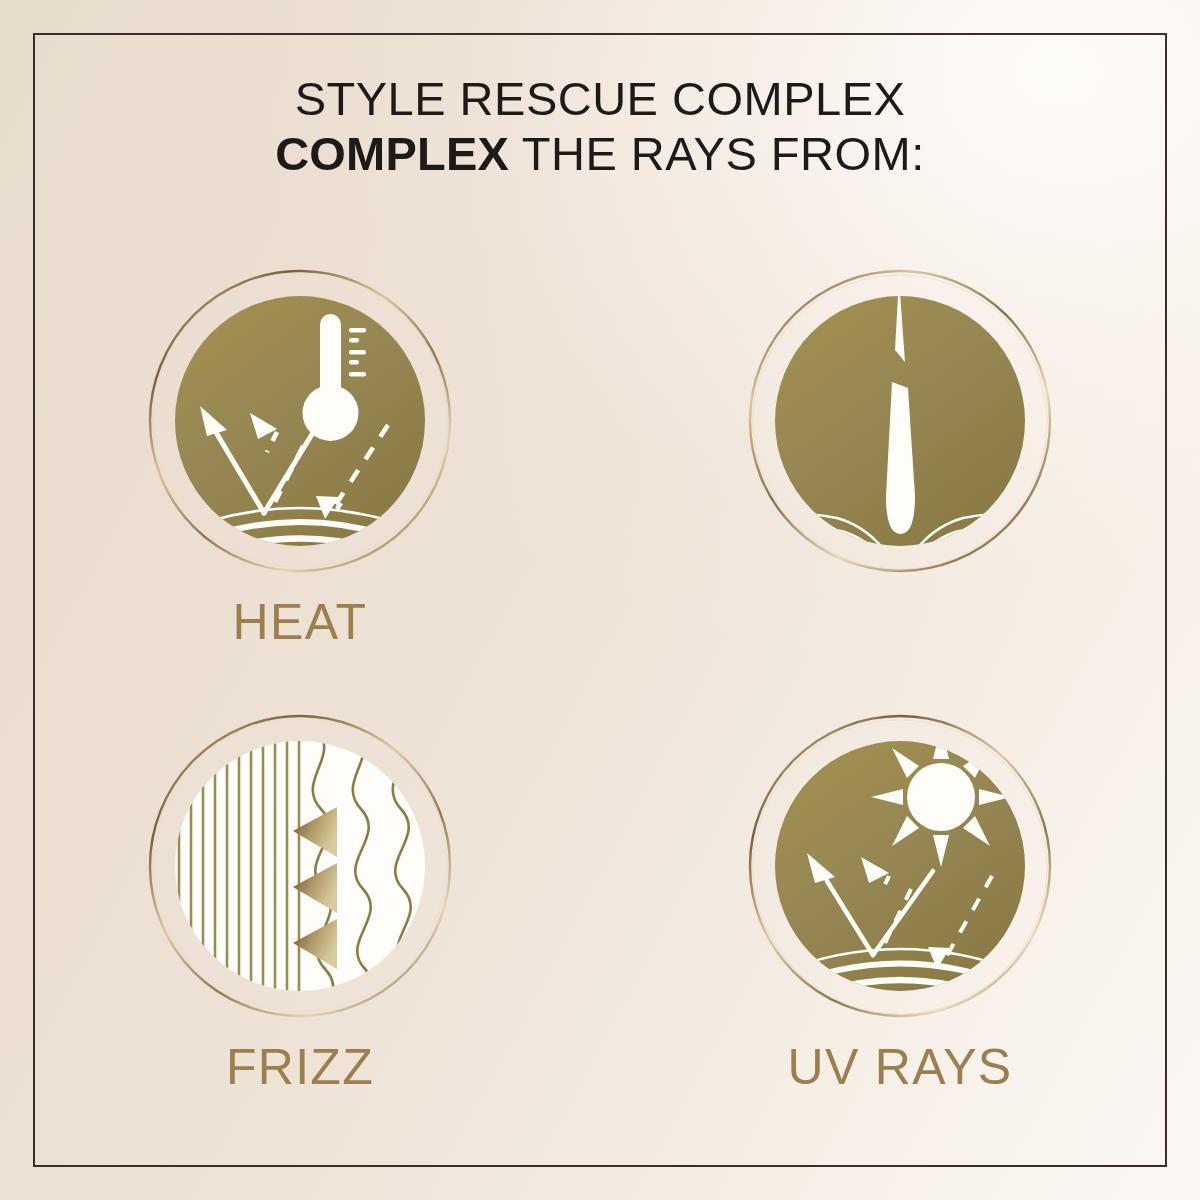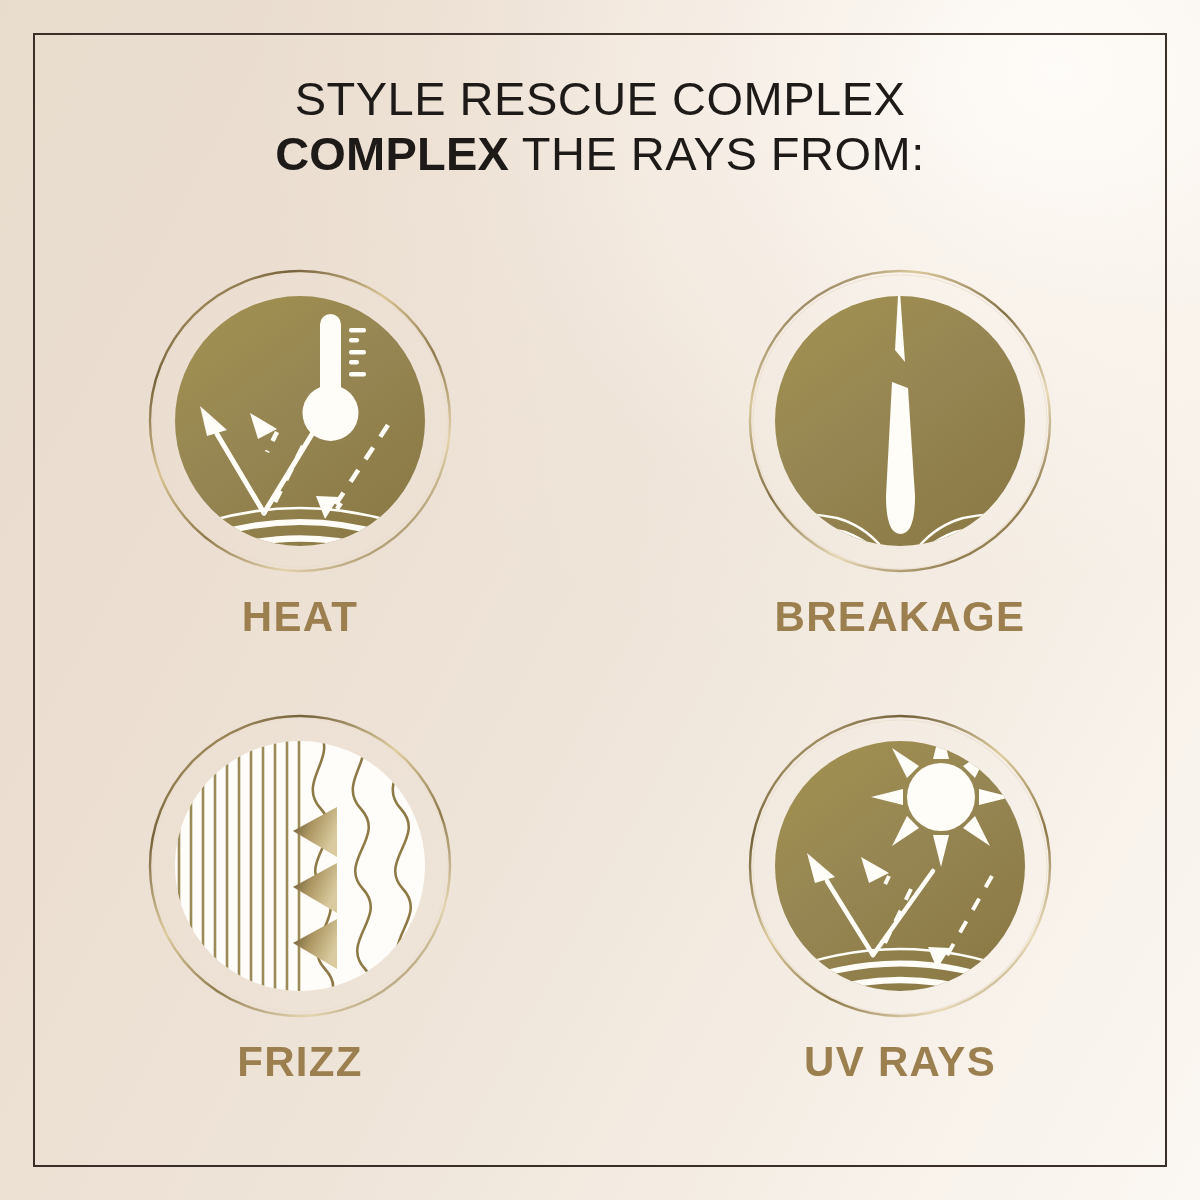--- a/index.html
+++ b/index.html
@@ -83,22 +83,22 @@
     height: 310px;
   }
   .badge svg { display: block; width: 310px; height: 310px; }
 
   .cap {
     position: absolute;
     left: 0;
     top: 335px;
     width: 600px;
     text-align: center;
-    font-size: 42px;
-    font-weight: 700;
+    font-size: 50px;
+    font-weight: 400;
     letter-spacing: 1.3px;
     color: #9c7f4e;
     white-space: nowrap;
   }
 </style>
 </head>
 <body>
 
 <div id="stage">
 
@@ -203,21 +203,20 @@
             <path d="M 266 262 Q 240 258 210 266 Q 178 278 160 306" fill="none" stroke="#fffdf7" stroke-width="2.6"></path>
             <path d="M 262 276 Q 232 272 202 282 Q 174 294 160 312" fill="none" stroke="#fffdf7" stroke-width="2.8"></path>
             <path d="M 258 290 Q 224 286 194 298 Q 170 308 160 318" fill="none" stroke="#fffdf7" stroke-width="3"></path>
 
             <path d="M 147 116 L 163 122 L 170 230 Q 170 268 155.5 268 Q 141 268 141 230 Z" fill="#fffdf7"></path>
 
             <path d="M 154 12 L 160 96 L 150 84 Z" fill="#fffdf7"></path>
           </g>
         </svg>
       </div>
-      <div class="cap">BREAKAGE</div>
     </div>
 
     <div class="cell c3">
       <div class="badge">
         <svg viewBox="0 0 310 310" xmlns="http://www.w3.org/2000/svg">
           <defs>
             <linearGradient id="gdiscD" x1="0" y1="0" x2="0.75" y2="1">
               <stop offset="0%" stop-color="#a2924f"></stop>
               <stop offset="50%" stop-color="#968653"></stop>
               <stop offset="100%" stop-color="#8b7a45"></stop>

